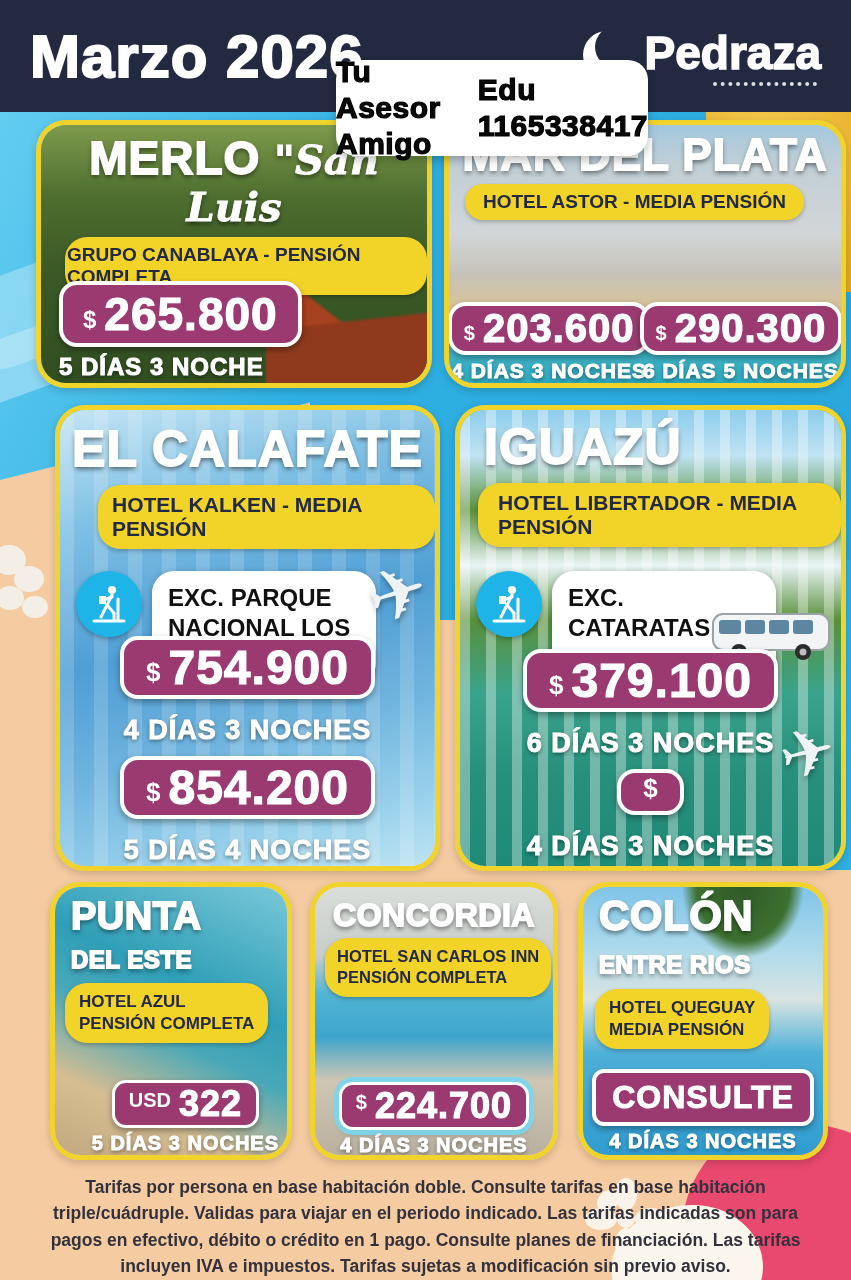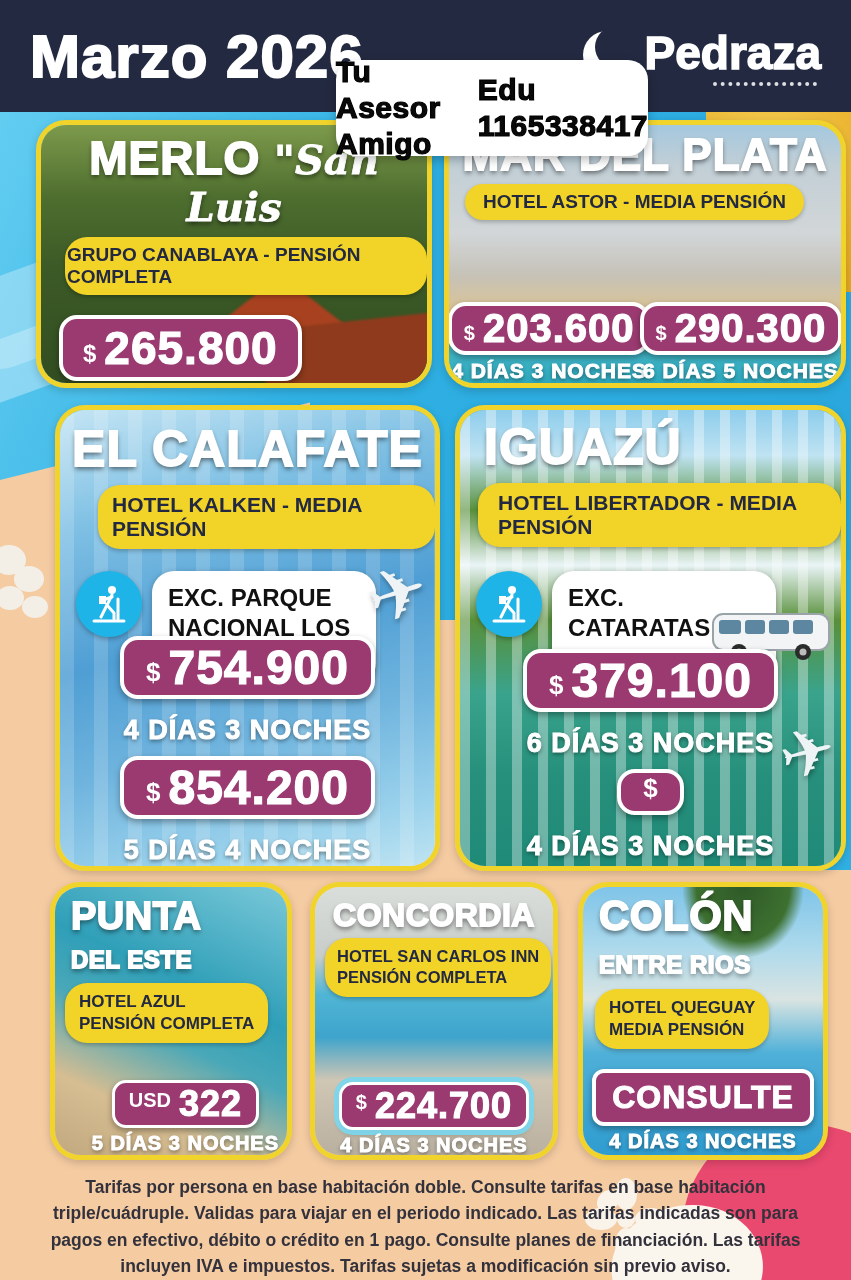--- a/index.html
+++ b/index.html
@@ -219,20 +219,21 @@
       <div class="merlo-roof2"></div>
     </div>
     <div class="card-inner">
       <div class="card-title"><span>MERLO</span> <span class="script">"San Luis</span></div>
       <div><span class="pill">GRUPO CANABLAYA - PENSIÓN COMPLETA</span></div>
       <div class="merlo-price">
         <div class="badge">
           <span class="cur">$</span>
           <span class="amount">265.800</span>
         </div>
+        <div class="duration">5 DÍAS 3 NOCHE</div>
       </div>
     </div>
   </div>
 
   <div class="card c-mdp">
     <div class="photo mdp-photo"></div>
     <div class="card-inner">
       <div class="card-title">MAR DEL PLATA</div>
       <div><span class="pill">HOTEL ASTOR - MEDIA PENSIÓN</span></div>
       <div class="mdp-prices">

